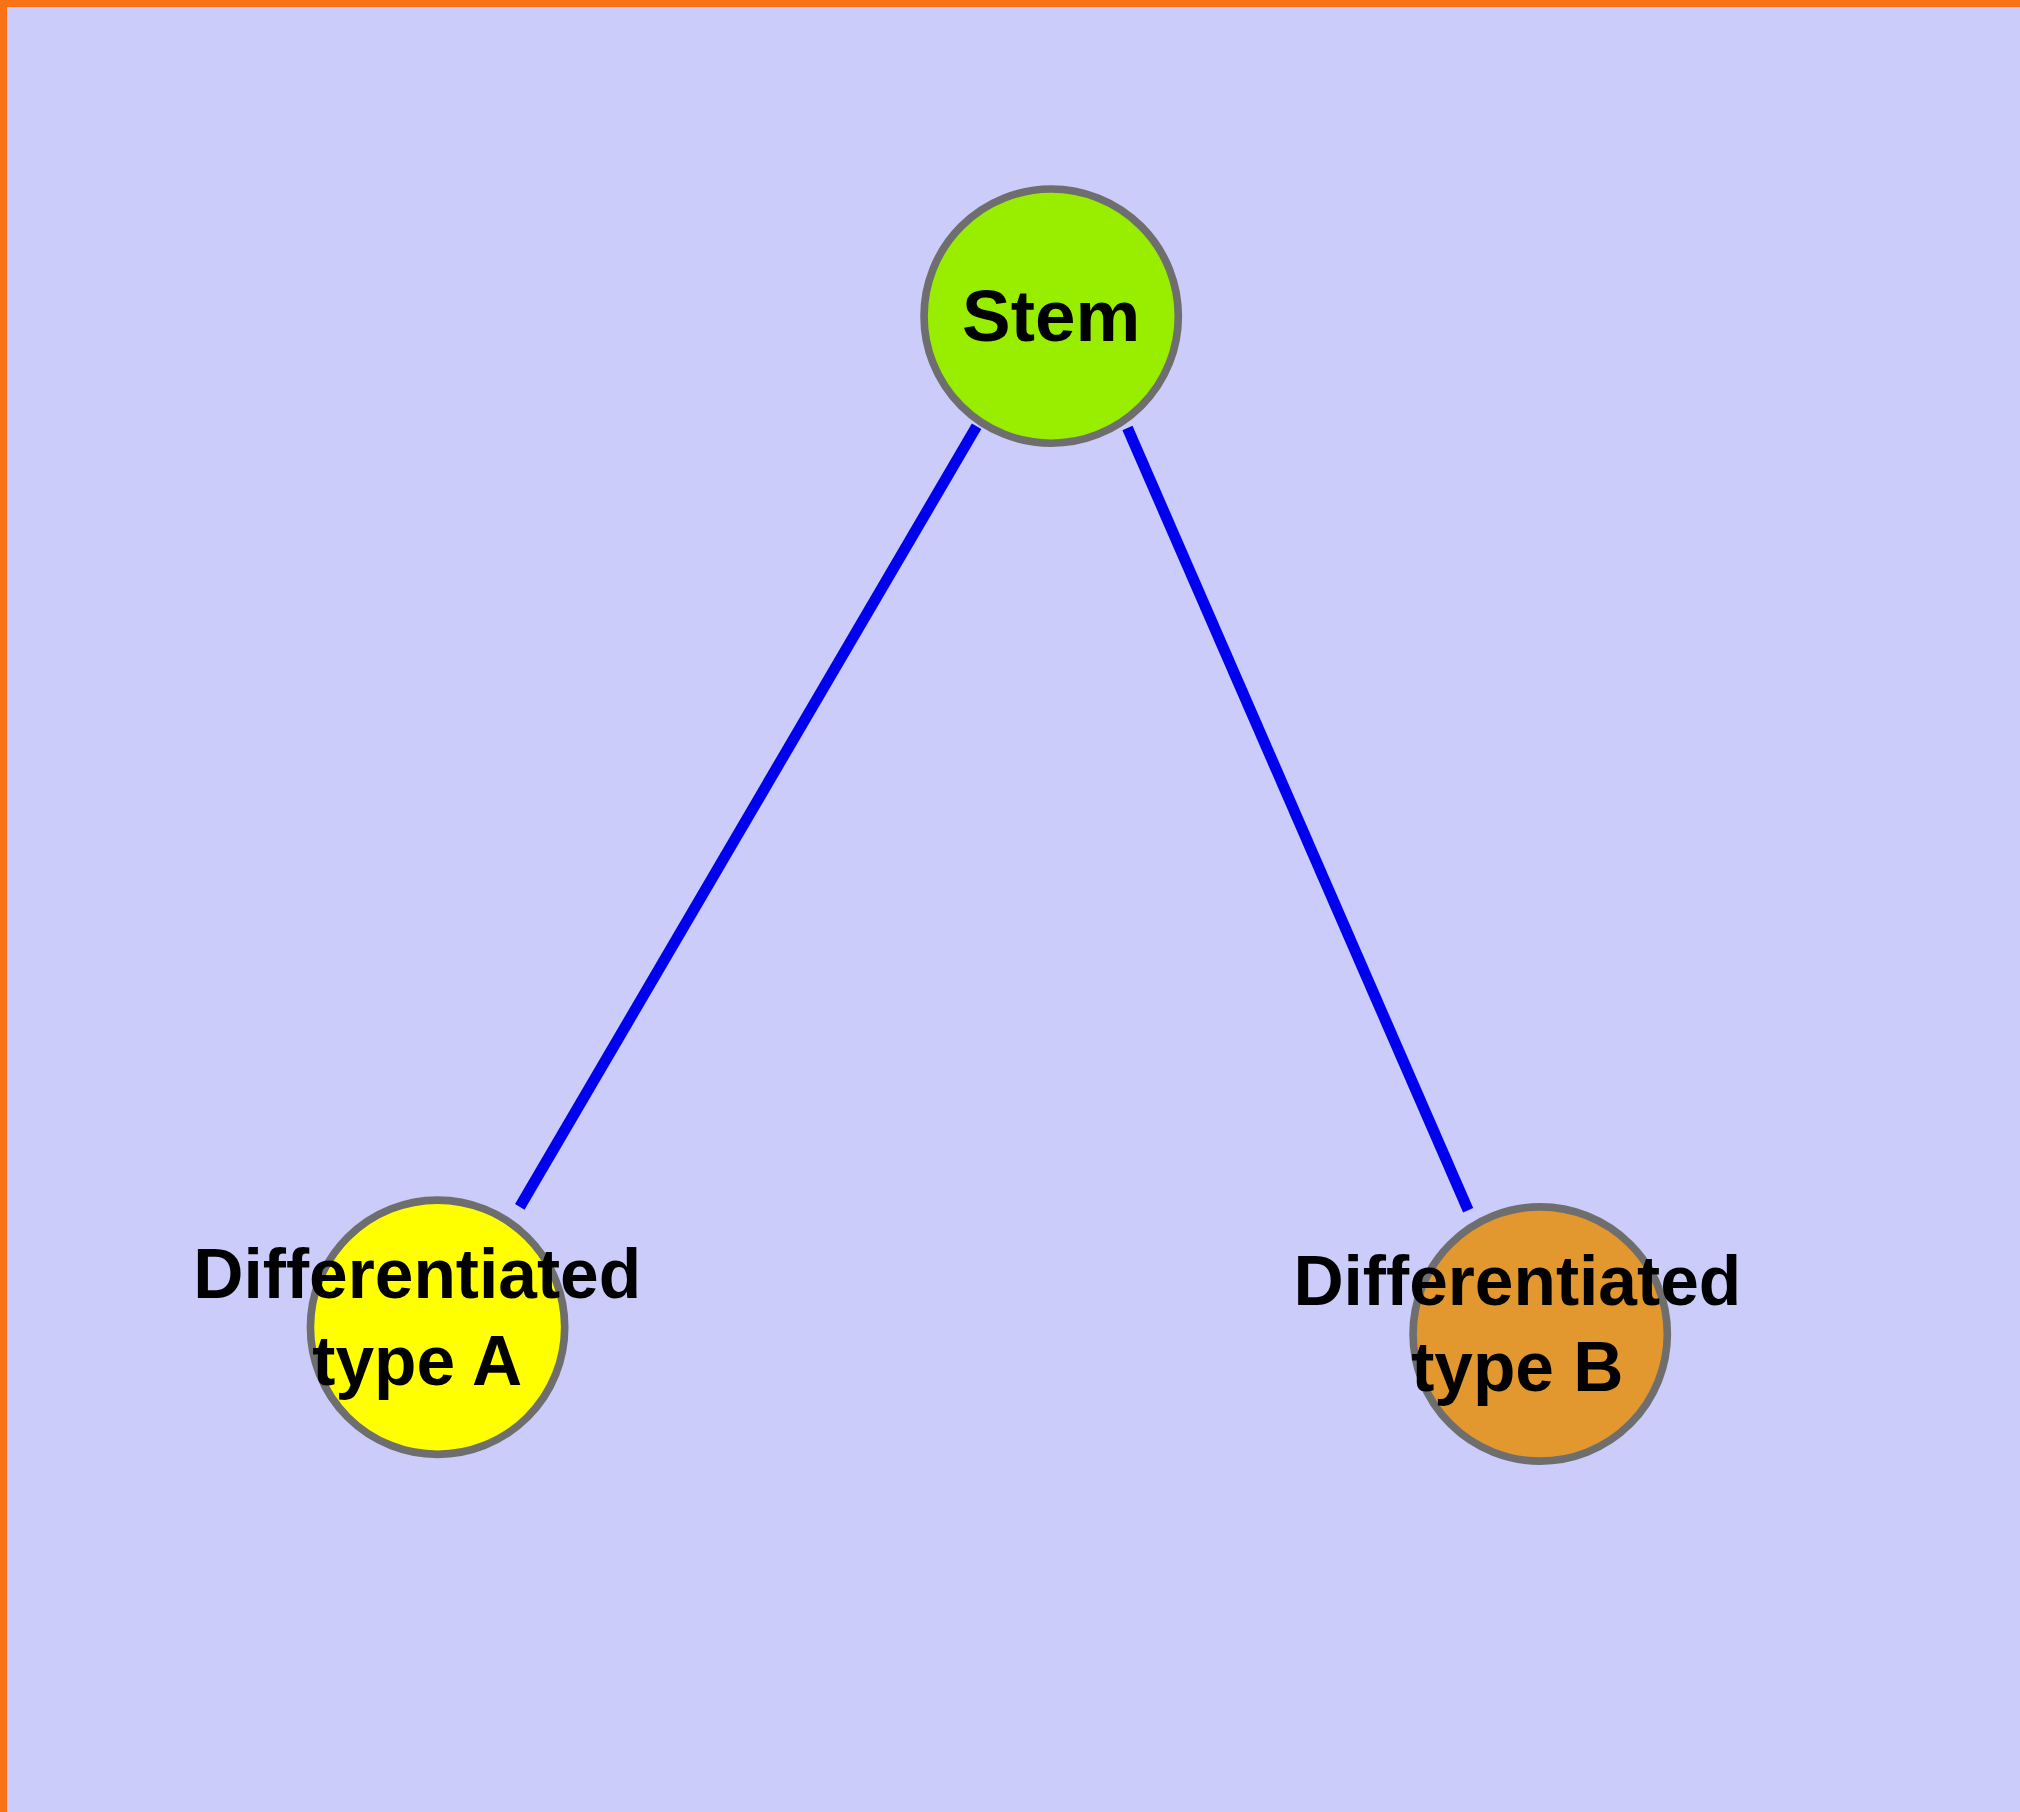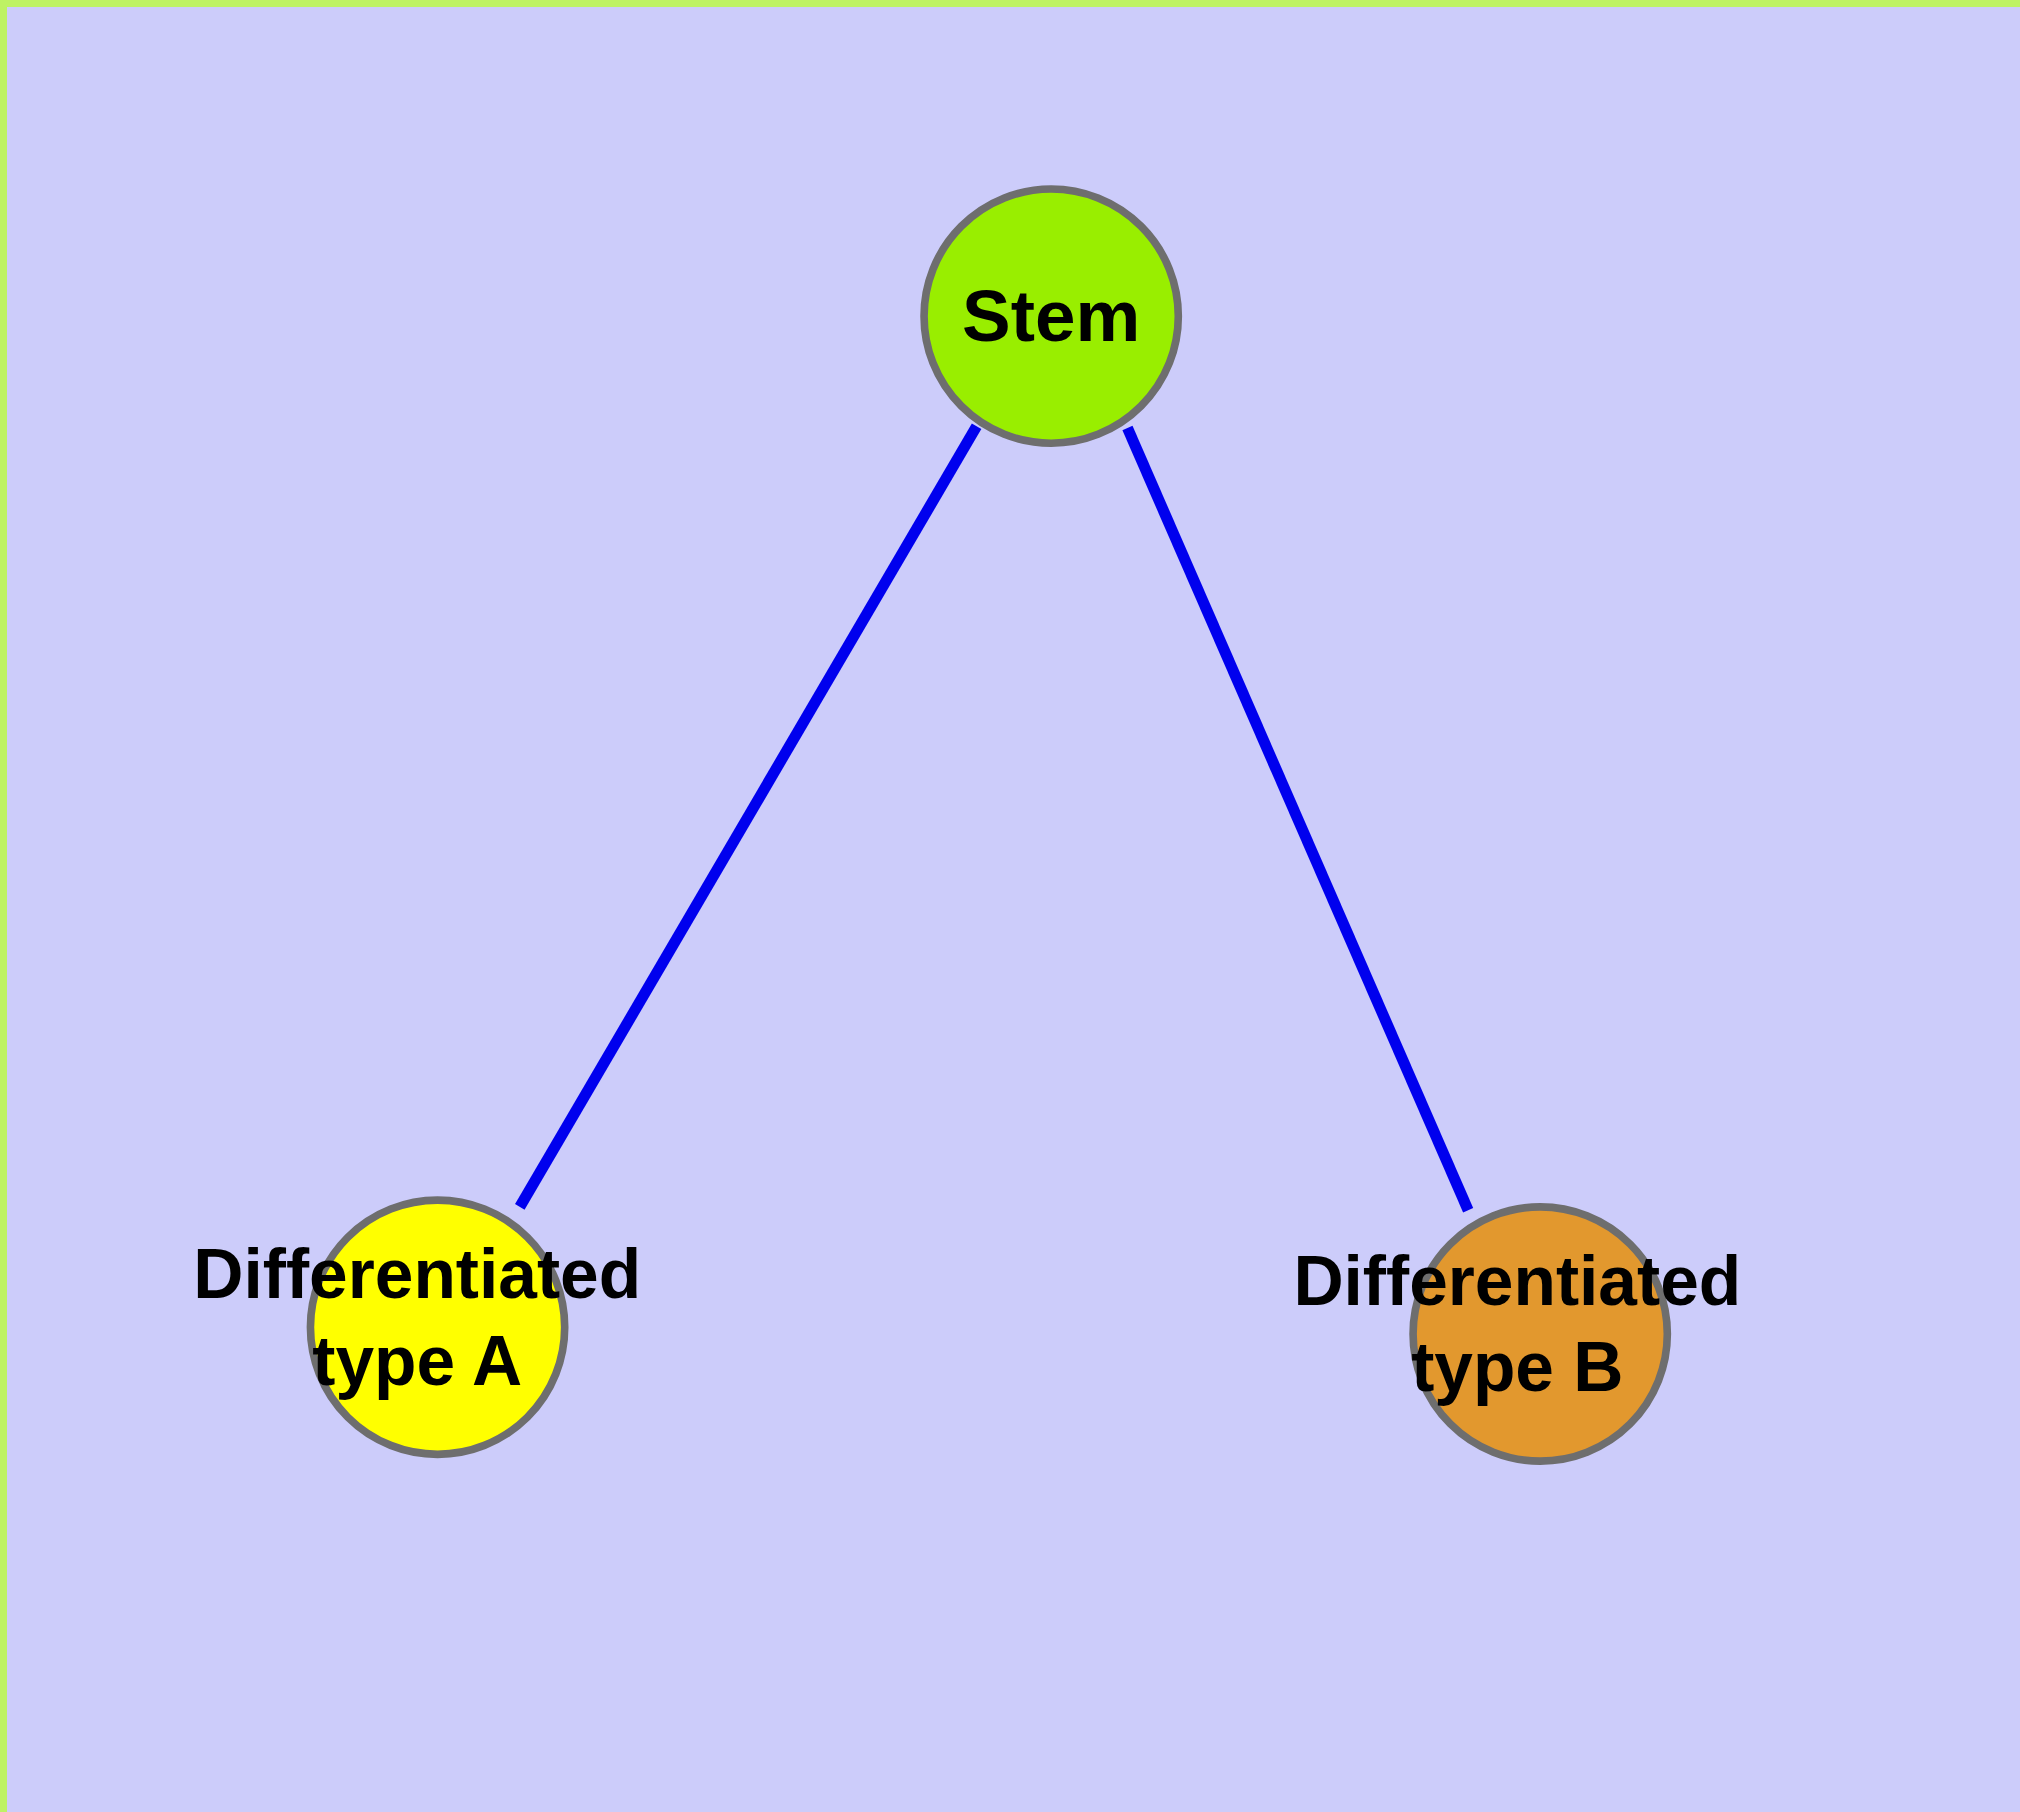--- a/index.html
+++ b/index.html
@@ -5,21 +5,21 @@
 <style>
   html, body {
     margin: 0;
     padding: 0;
     background: #ffffff;
   }
   #stage {
     position: relative;
     width: 2021px;
     height: 1812px;
-    background: #bef264;
+    background: #f97316;
     overflow: hidden;
     font-family: "Liberation Sans", sans-serif;
   }
   #canvas-bg {
     position: absolute;
     left: 6.8px;
     top: 6.8px;
     width: 2014px;
     height: 1805px;
     background: #ccccfa;

